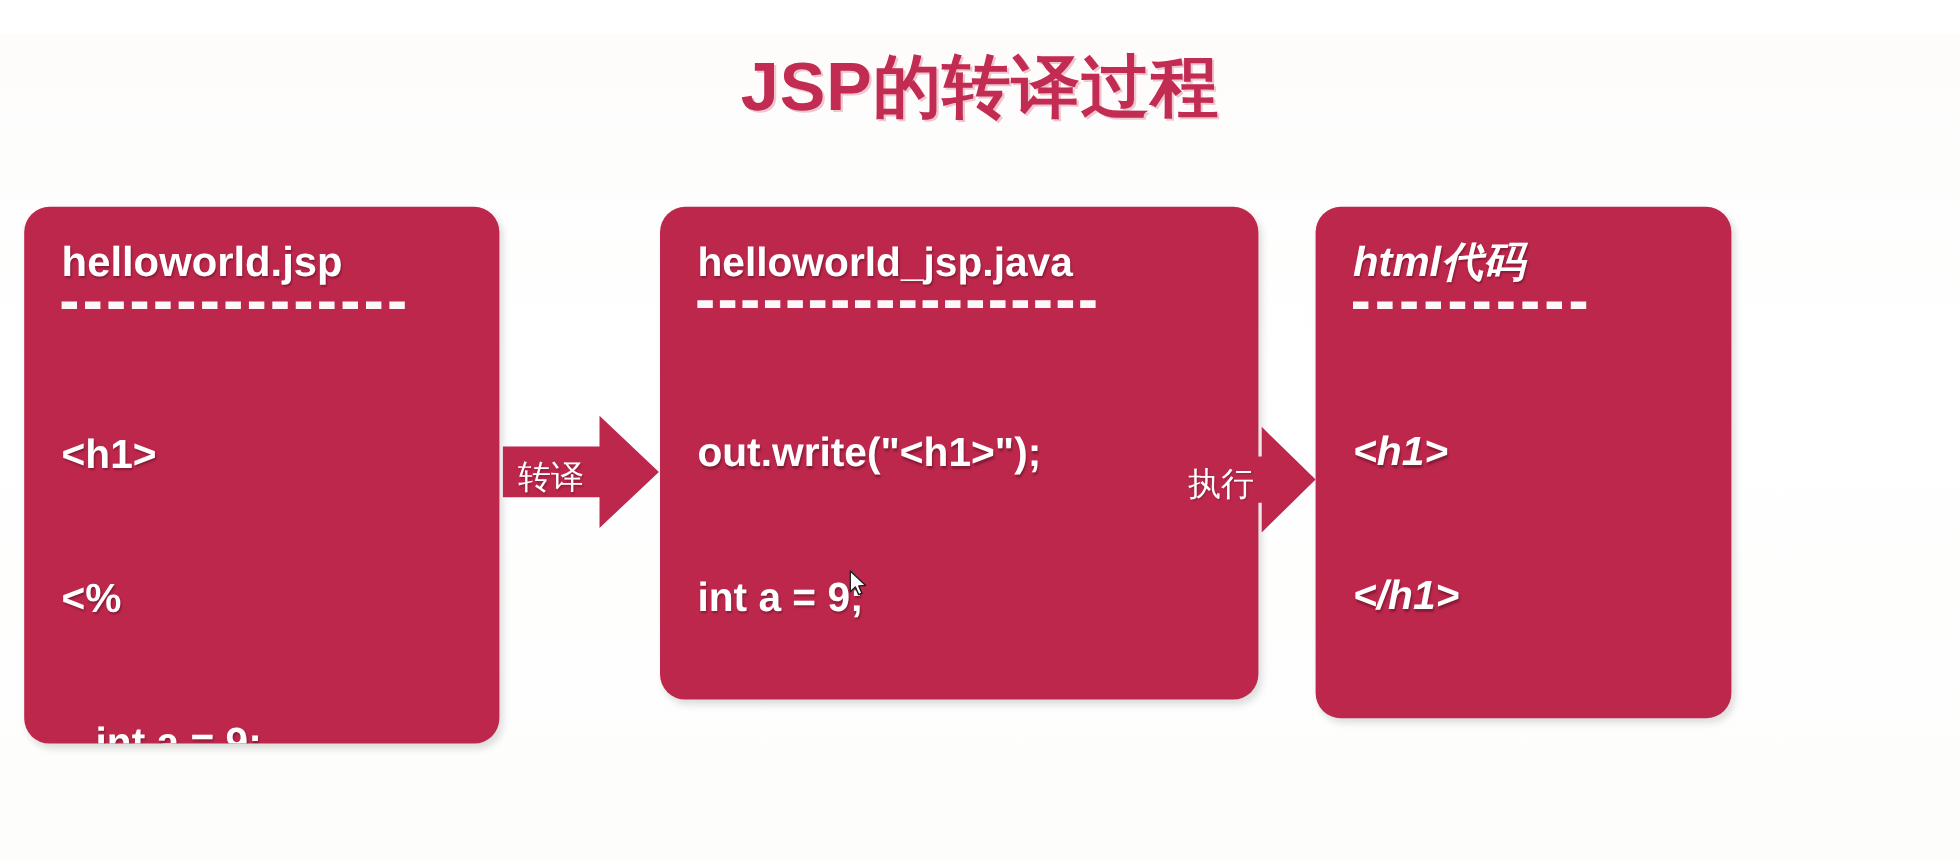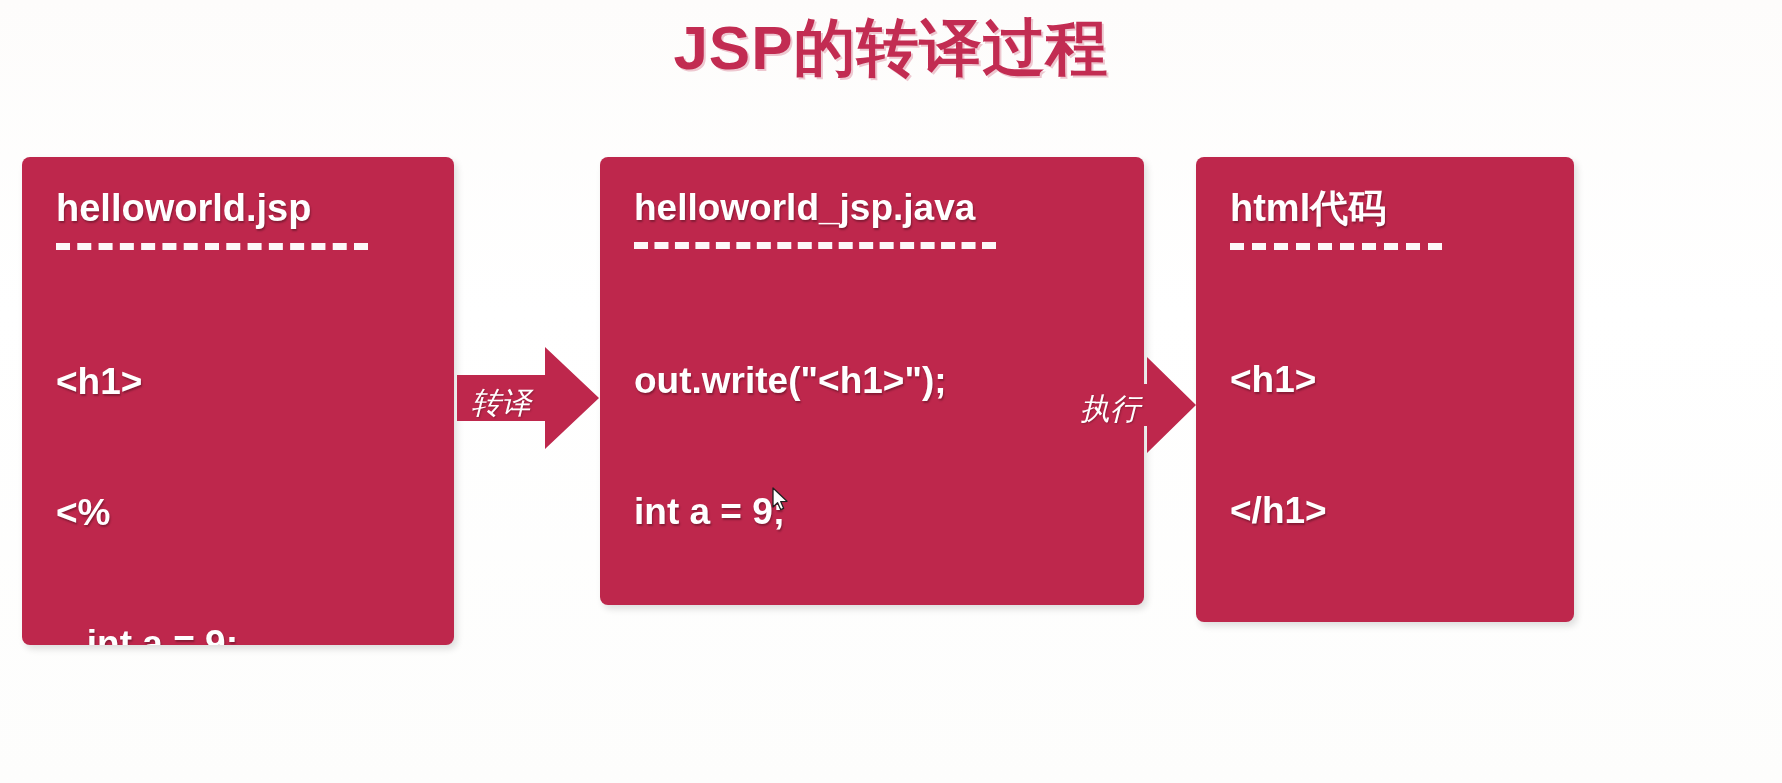--- a/index.html
+++ b/index.html
@@ -12,20 +12,21 @@
     background: #ffffff;
     font-family: "Liberation Sans", "DejaVu Sans", sans-serif;
     overflow: hidden;
     position: relative;
   }
   
   #slide {
     position: absolute;
     inset: 0;
     background: linear-gradient(180deg, #fdfcfb 0%, #ffffff 40%, #fdfdfc 100%);
+    margin-top: 31px;
   }
 
   
   #title {
     position: absolute;
     top: 6px;
     left: 0;
     width: 1782px;
     text-align: center;
     font-size: 62px;
@@ -33,21 +34,21 @@
     color: #C22C52;
     letter-spacing: 1px;
     text-shadow: 2px 2px 0 rgba(190,39,76,0.25);
     white-space: nowrap;
   }
 
   
   .card {
     position: absolute;
     background: #BE274C;
-    border-radius: 8px;
+    border-radius: 23px;
     box-shadow: 3px 4px 7px rgba(0,0,0,0.13);
     box-sizing: border-box;
     padding: 30px 0 0 34px;
     color: #ffffff;
     overflow: hidden;
   }
   .card-title {
     font-size: 38px;
     font-weight: bold;
     line-height: 1.15;
@@ -67,39 +68,38 @@
     line-height: 1.18;
     text-shadow: 1px 2px 2px rgba(0,0,0,0.30);
     white-space: pre;
   }
   .code div { min-height: 1px; }
 
   #card-1 { left: 22px;   top: 157px; width: 432px; height: 488px; }
   #card-1 .divider { width: 312px; }
   #card-2 { left: 600px;  top: 157px; width: 544px; height: 448px; }
   #card-2 .divider { width: 362px; }
-  #card-3 { left: 1196px; top: 157px; width: 378px; height: 465px; }
+  #card-3 { left: 1196px; top: 157px; width: 378px; height: 465px; font-style: italic; }
   #card-3 .divider { width: 212px; }
   #card-2 .card-title { font-size: 37px; }
   #card-3 .code { margin-top: 14px; }
 
   
   .arrow-wrap {
     position: absolute;
   }
   .arrow-svg { display: block; }
   .arrow-label {
     position: absolute;
     color: #ffffff;
     font-size: 30px;
     font-weight: normal;
     text-shadow: 1px 1px 2px rgba(0,0,0,0.25);
     white-space: nowrap;
     pointer-events: none;
-    font-style: italic;
   }
   #arrow-1 { left: 457px; top: 347px; width: 142px; height: 102px; }
   #arrow-1 .arrow-label { left: 14px; top: 36px; }
   #arrow-2 { left: 1068px; top: 357px; width: 144px; height: 96px; }
   #arrow-2 .arrow-label { left: 12px; top: 32px; }
 
   
   #cursor {
     position: absolute;
     left: 772px;

